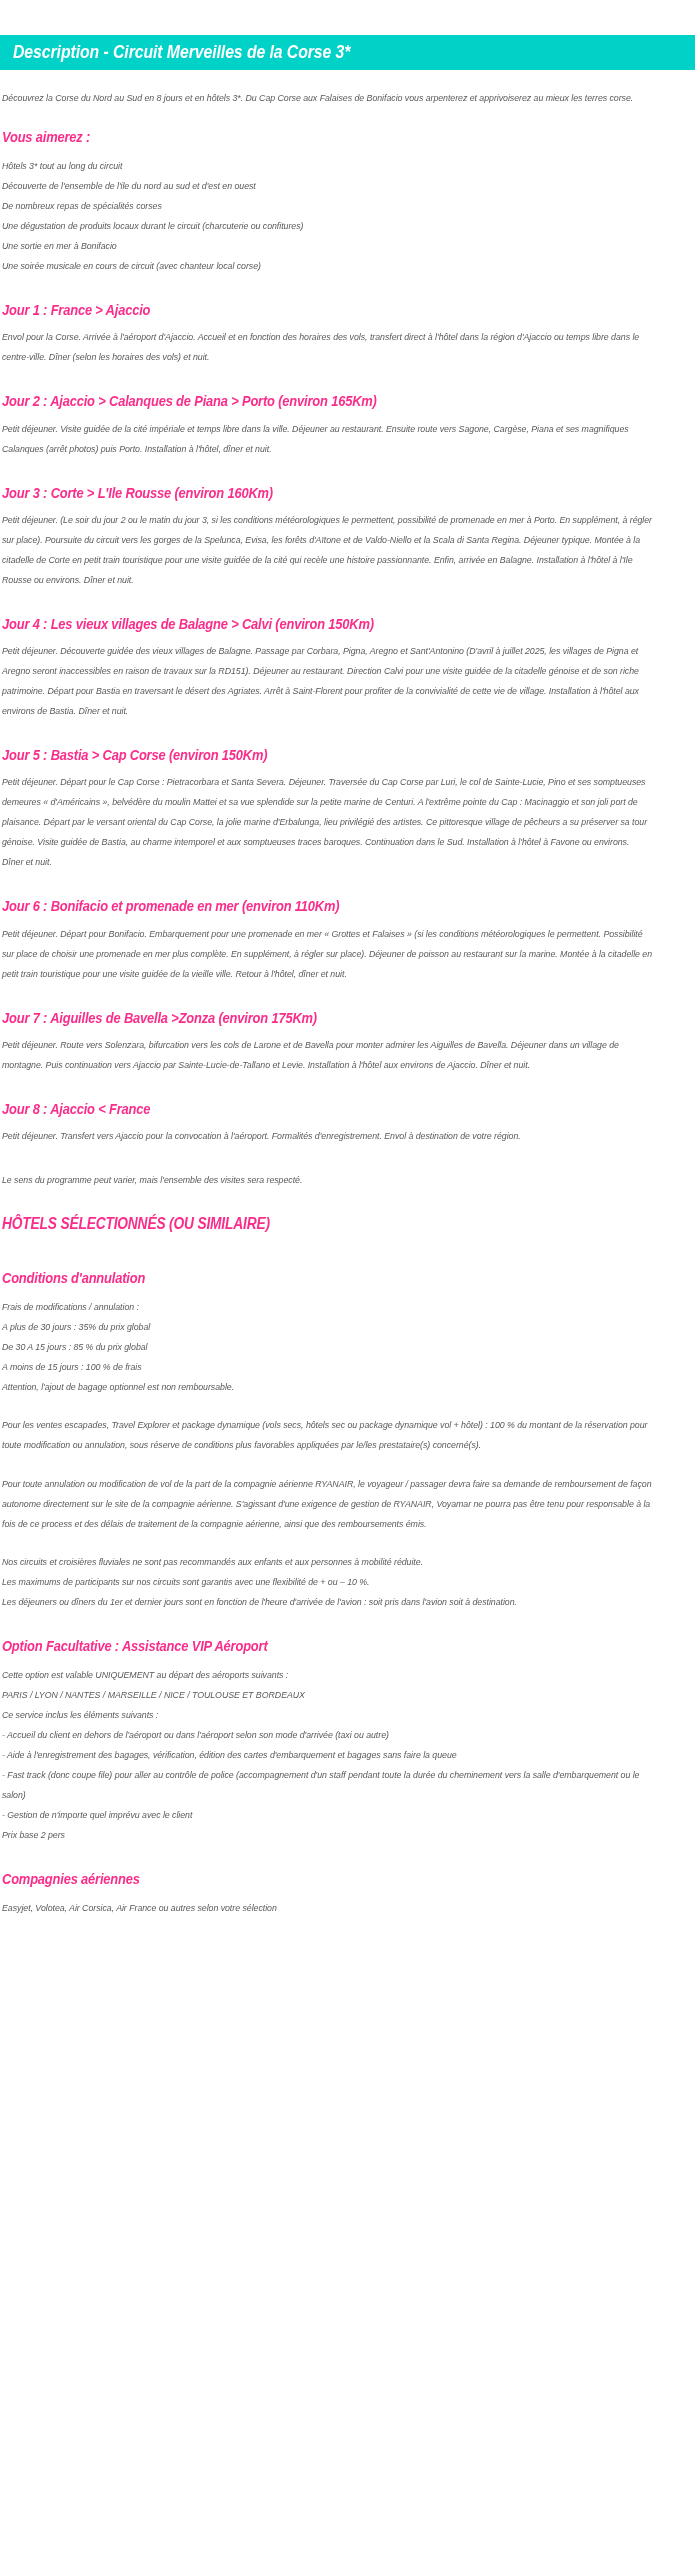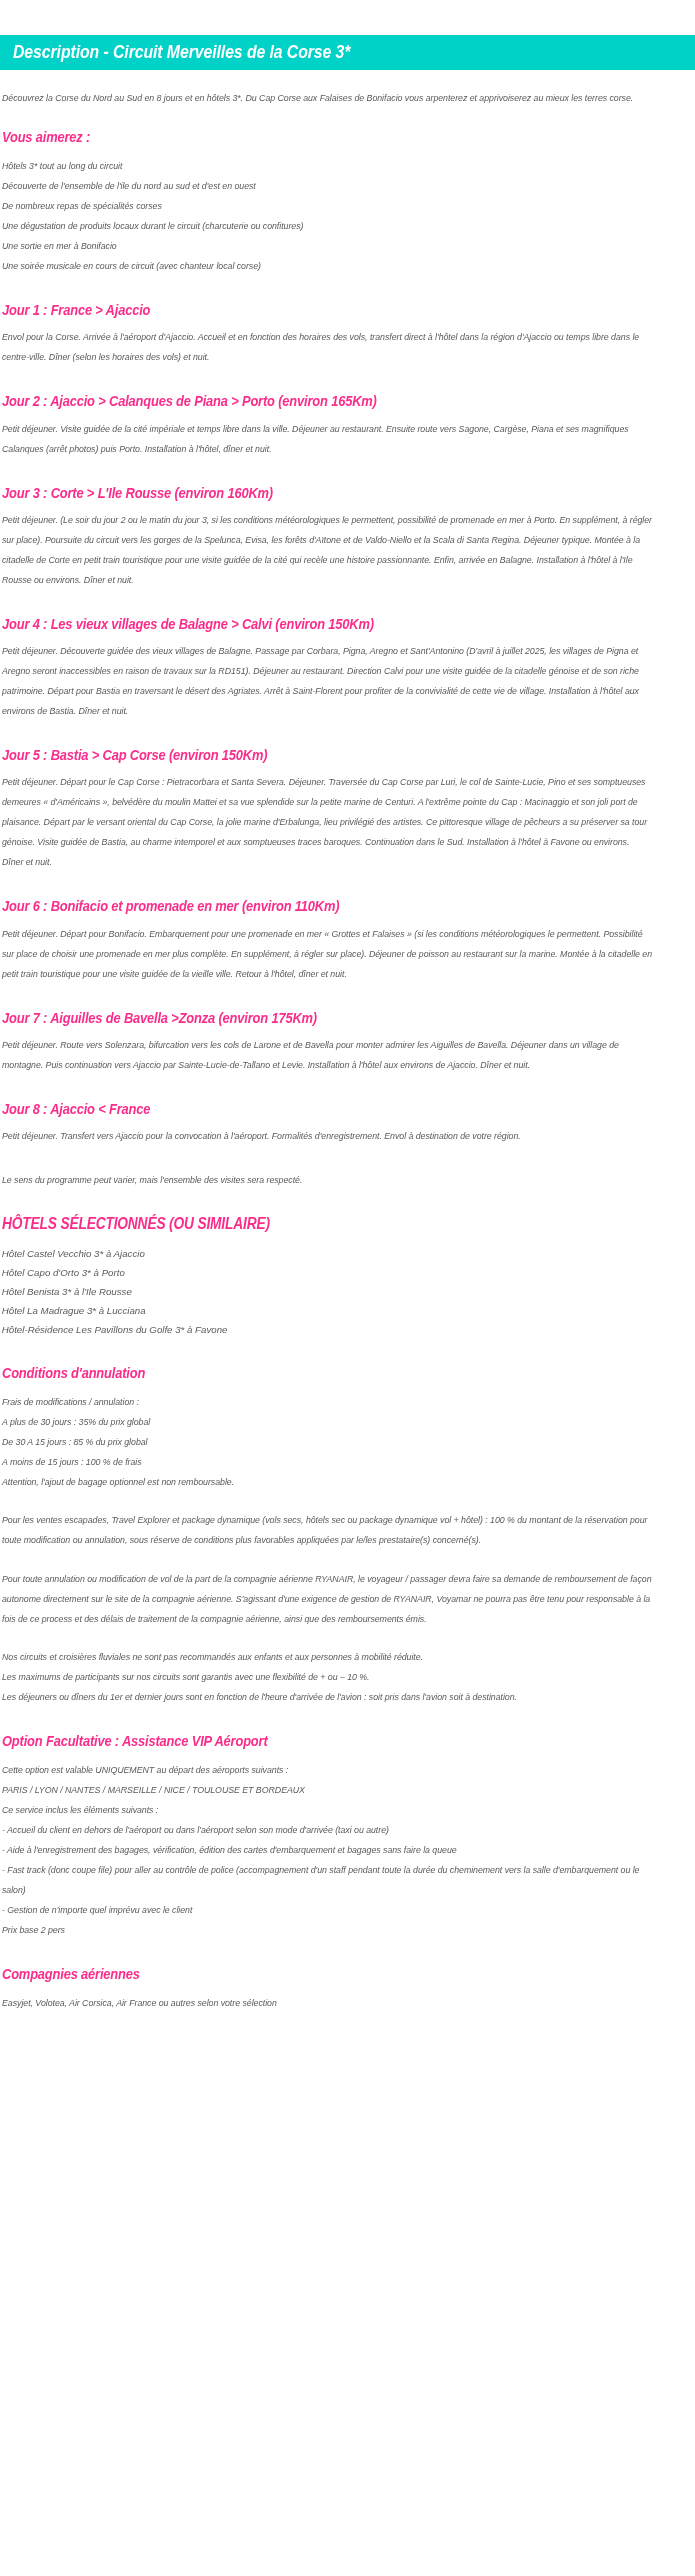--- a/index.html
+++ b/index.html
@@ -179,27 +179,20 @@
     <p class="para">Petit déjeuner. Transfert vers Ajaccio pour la convocation à l'aéroport. Formalités d'enregistrement.  Envol à destination de votre région.</p>
 
     <div class="gap-26"></div>
 
     <p class="para">Le sens du programme peut varier, mais l'ensemble des visites sera respecté.</p>
 
     <div class="gap-26"></div>
 
     <h2 class="heading big">HÔTELS SÉLECTIONNÉS (OU SIMILAIRE)</h2>
     <div class="gap-10"></div>
-    <div class="simple-list hotels">
-      <span class="line">Hôtel Castel Vecchio 3* à Ajaccio</span>
-      <span class="line">Hôtel Capo d'Orto 3* à Porto</span>
-      <span class="line">Hôtel Benista 3* à l'Ile Rousse</span>
-      <span class="line">Hôtel La Madrague 3* à Lucciana</span>
-      <span class="line">Hôtel-Résidence Les Pavillons du Golfe 3* à Favone</span>
-    </div>
 
     <div class="gap-26"></div>
 
     <h2 class="heading">Conditions d'annulation</h2>
     <div class="gap-10"></div>
     <div class="simple-list">
       <span class="line">Frais de modifications / annulation :</span>
       <span class="line">A plus de 30 jours : 35% du prix global</span>
       <span class="line">De 30 A 15 jours : 85 % du prix global</span>
       <span class="line">A moins de 15 jours : 100 % de frais</span>

